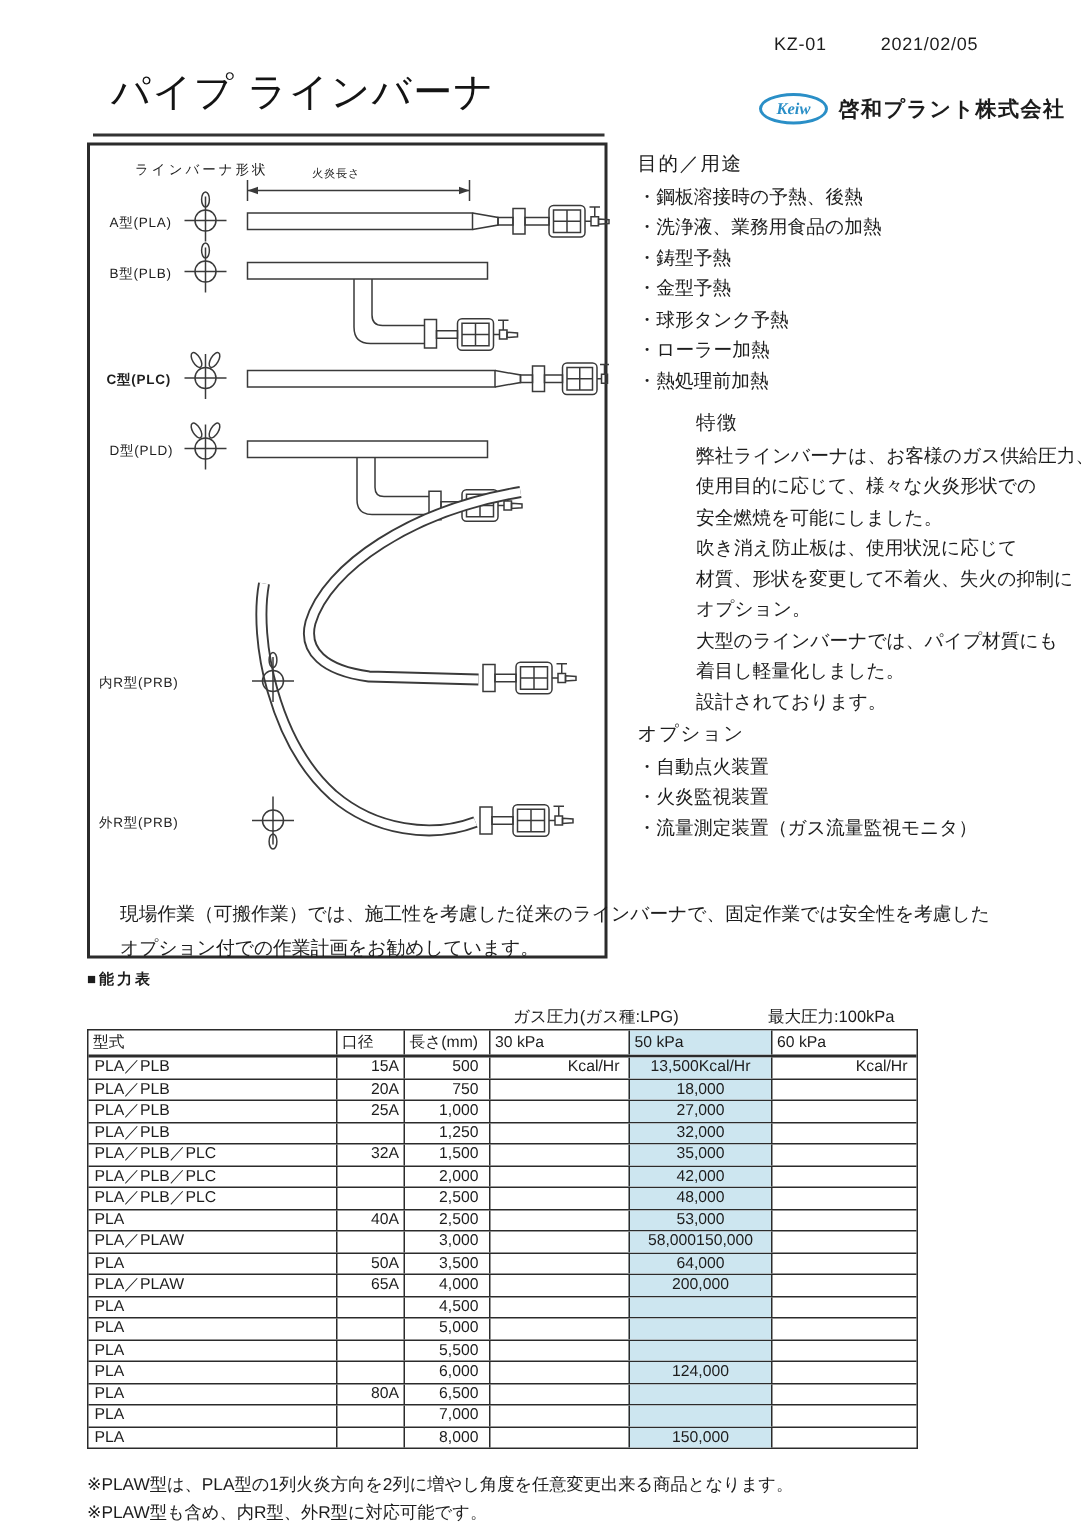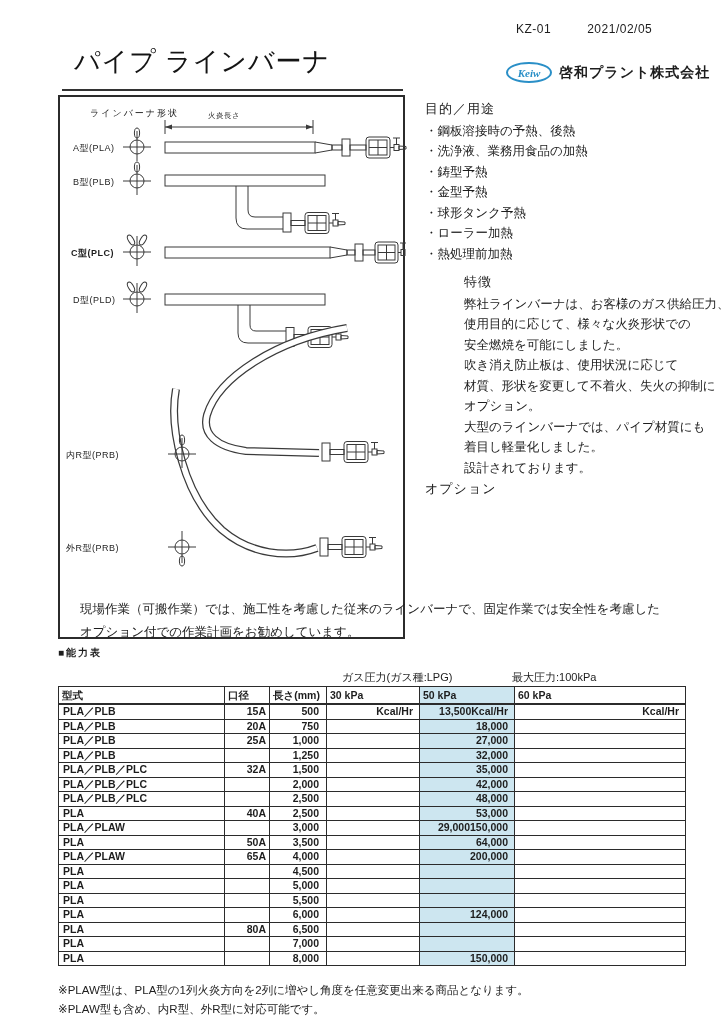--- a/index.html
+++ b/index.html
@@ -30,33 +30,33 @@
   .rcol { position:absolute; left:425px; width:292px; font-size:12.5px; line-height:20.5px; }
   .rcol .sec-head { font-size:13px; letter-spacing:1px; margin-bottom:1px; }
   .sec-purpose { top:99px; } .sec-features { top:272px;margin-left:39px; } .sec-options { top:479px; }
 
   .note-par { position:absolute; left:80px; top:598px; font-size:12.5px; line-height:23px; white-space:nowrap; }
 
   .cap-head { position:absolute; left:58px; top:646px; font-size:10px; font-weight:bold; letter-spacing:2px; }
   .gas-label { position:absolute; left:327px; top:670px; font-size:11px;margin-left:15px; }
   .max-label { position:absolute; left:512px; top:670px; font-size:11px;text-align:center; }
 
-  .cap-table { position:absolute; left:58px; top:686px; width:628px; border:1.5px solid var(--line); background:#fff;font-weight:bold; }
+  .cap-table { position:absolute; left:58px; top:686px; width:554px; border:1.5px solid var(--line); background:#fff; }
   .t-row { display:flex; height:14.5px; border-top:1px solid var(--line); align-items:stretch; }
   .t-row.t-head { height:17px; border-top:none; border-bottom:.5px solid var(--line); }
   .t-row.t-first { border-top-width:1.5px; }
   .tc { border-left:1px solid var(--line); font-size:10.5px; line-height:13.5px;
         white-space:nowrap; overflow:hidden; display:flex; align-items:center; }
   .tc:first-child { border-left:none; }
   .t-head .tc { line-height:16px; padding-left:3px; }
   .c-model { width:165px; justify-content:flex-start; padding-left:4px; }
   .c-bore  { width:45px;  justify-content:flex-end; padding-right:3px; }
   .c-len   { width:57px;  justify-content:flex-end; padding-right:7px; }
   .c-k30   { width:93px;  justify-content:flex-end; padding-right:6px; }
-  .c-k50   { width:95px;  background:var(--shade); justify-content:flex-end; padding:0 6px; }
+  .c-k50   { width:95px;  background:var(--shade); justify-content:center; padding:0 6px; }
   .c-k60   { flex:1; justify-content:flex-end; padding-right:6px; }
   .t-head .c-bore, .t-head .c-len, .t-head .c-k30, .t-head .c-k50, .t-head .c-k60 { justify-content:flex-start; padding-right:0; }
 
   .footnotes { position:absolute; left:58px; top:981px; font-size:11.5px; line-height:18.5px; }
 
   .dg { stroke:#3a3a3a; stroke-width:1; fill:none; }
   .band { stroke:#3a3a3a; stroke-width:8; fill:none; }
   .band-in { stroke:#fff; stroke-width:5.5; fill:none; }
   .arrow { fill:#3a3a3a; stroke:none; }
 </style>
@@ -261,20 +261,25 @@
         <div>材質、形状を変更して不着火、失火の抑制に</div>
         <div>オプション。</div>
         <div>大型のラインバーナでは、パイプ材質にも</div>
         <div>着目し軽量化しました。</div>
         <div>設計されております。</div>
       </div>
   </div>
 
   <div class="rcol sec-options">
     <div class="sec-head">オプション</div>
+    <div>
+        <div>・自動点火装置</div>
+        <div>・火炎監視装置</div>
+        <div>・流量測定装置（ガス流量監視モニタ）</div>
+      </div>
   </div>
 
   <div class="note-par">
       <div>現場作業（可搬作業）では、施工性を考慮した従来のラインバーナで、固定作業では安全性を考慮した</div>
       <div>オプション付での作業計画をお勧めしています。</div>
     </div>
 
   <div class="cap-head">■能力表</div>
   <div class="gas-label">ガス圧力(ガス種:LPG)</div>
   <div class="max-label">最大圧力:100kPa</div>
@@ -376,21 +381,21 @@
             <span></span>
           </span>
           <span class="tc c-k60"></span>
         </div>
         <div class="t-row">
           <span class="tc c-model">PLA／PLAW</span>
           <span class="tc c-bore"></span>
           <span class="tc c-len">3,000</span>
           <span class="tc c-k30"></span>
           <span class="tc c-k50">
-            <span>29,000</span>
+            <span>58,000</span>
             <span>150,000</span>
           </span>
           <span class="tc c-k60"></span>
         </div>
         <div class="t-row">
           <span class="tc c-model">PLA</span>
           <span class="tc c-bore">50A</span>
           <span class="tc c-len">3,500</span>
           <span class="tc c-k30"></span>
           <span class="tc c-k50">

